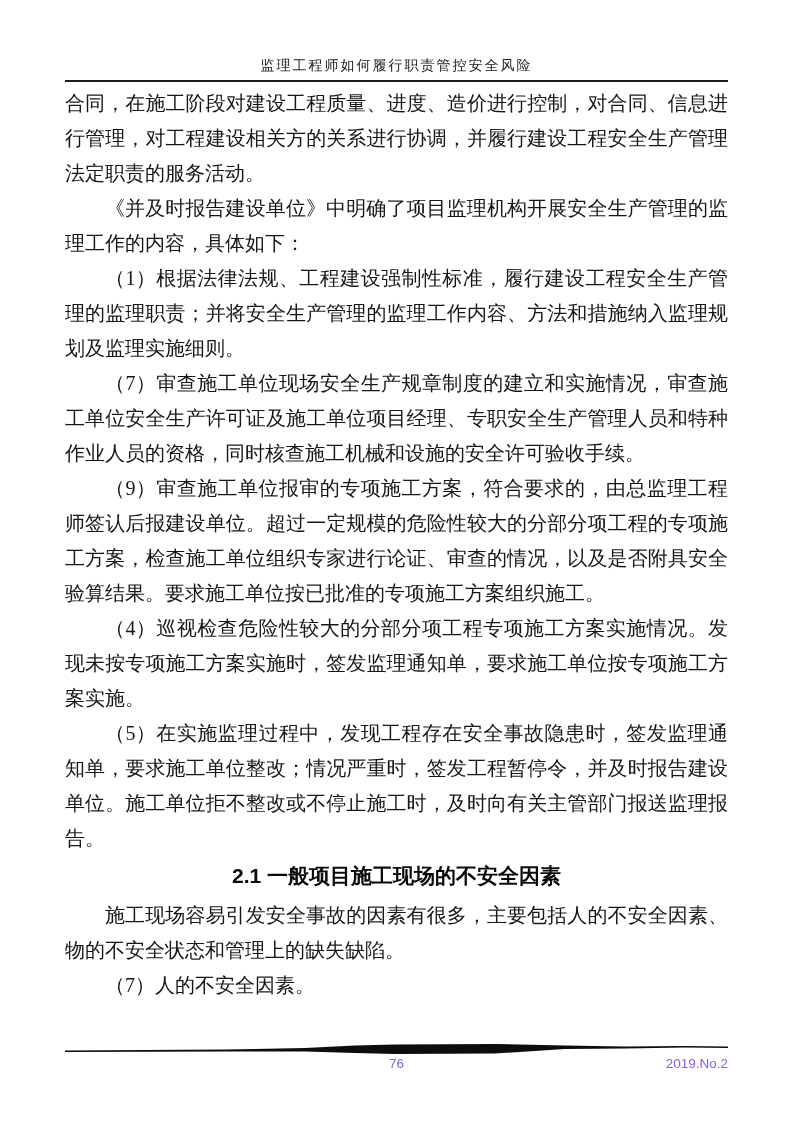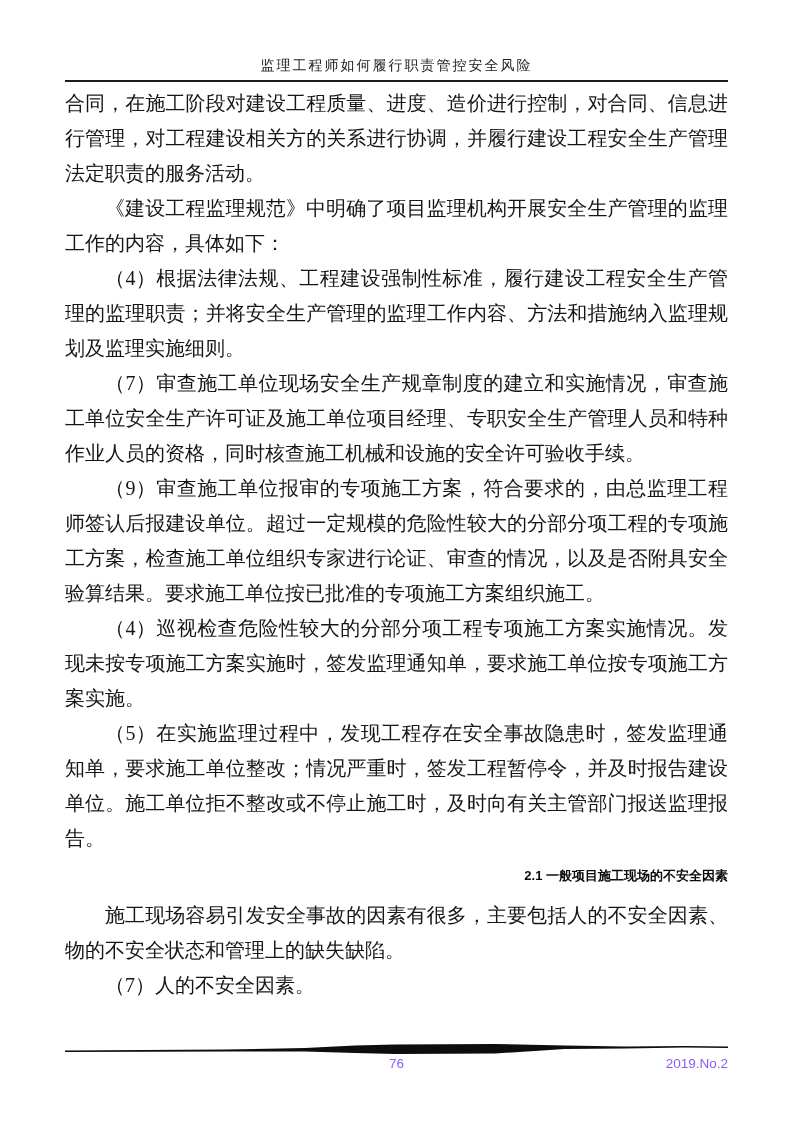--- a/index.html
+++ b/index.html
@@ -56,25 +56,25 @@
     font-size: 22px;
     line-height: 40px;
     margin: 4px 0 0 0;
     color: #0a0a0a;
     text-align: left;
   }
 
   .h3 {
     font-family: "Liberation Sans", "DejaVu Sans", sans-serif;
     font-weight: 700;
-    font-size: 13px;
+    font-size: 21px;
     line-height: 40px;
     margin: 0 0 2px 0;
     color: #0a0a0a;
-    text-align: right;
+    text-align: center;
   }
 
   .footer-rule-svg {
     position: absolute;
     top: 1042px;
     left: 65px;
     width: 663px;
     height: 14px;
     display: block;
   }
@@ -109,22 +109,22 @@
 <div class="page">
 
   <div class="running-header">
     <span>监理工程师如何履行职责管控安全风险</span>
   </div>
 
   <div class="header-rule"></div>
 
   <div class="body-text">
     <p class="para no-indent">合同，在施工阶段对建设工程质量、进度、造价进行控制，对合同、信息进行管理，对工程建设相关方的关系进行协调，并履行建设工程安全生产管理法定职责的服务活动。</p>
-    <p class="para">《建设工程监理规范》中明确了项目监理机构开展安全生产管理的监理工作的内容，具体如下：</p>
-    <p class="para">（4）根据法律法规、工程建设强制性标准，履行建设工程安全生产管理的监理职责；并将安全生产管理的监理工作内容、方法和措施纳入监理规划及监理实施细则。</p>
+    <p class="para">《并及时报告建设单位》中明确了项目监理机构开展安全生产管理的监理工作的内容，具体如下：</p>
+    <p class="para">（1）根据法律法规、工程建设强制性标准，履行建设工程安全生产管理的监理职责；并将安全生产管理的监理工作内容、方法和措施纳入监理规划及监理实施细则。</p>
     <p class="para">（7）审查施工单位现场安全生产规章制度的建立和实施情况，审查施工单位安全生产许可证及施工单位项目经理、专职安全生产管理人员和特种作业人员的资格，同时核查施工机械和设施的安全许可验收手续。</p>
     <p class="para">（9）审查施工单位报审的专项施工方案，符合要求的，由总监理工程师签认后报建设单位。超过一定规模的危险性较大的分部分项工程的专项施工方案，检查施工单位组织专家进行论证、审查的情况，以及是否附具安全验算结果。要求施工单位按已批准的专项施工方案组织施工。</p>
     <p class="para">（4）巡视检查危险性较大的分部分项工程专项施工方案实施情况。发现未按专项施工方案实施时，签发监理通知单，要求施工单位按专项施工方案实施。</p>
     <p class="para">（5）在实施监理过程中，发现工程存在安全事故隐患时，签发监理通知单，要求施工单位整改；情况严重时，签发工程暂停令，并及时报告建设单位。施工单位拒不整改或不停止施工时，及时向有关主管部门报送监理报告。</p>
     <h3 class="h3">2.1 一般项目施工现场的不安全因素</h3>
     <p class="para">施工现场容易引发安全事故的因素有很多，主要包括人的不安全因素、物的不安全状态和管理上的缺失缺陷。</p>
     <p class="para">（7）人的不安全因素。</p>
   </div>
 
   <svg class="footer-rule-svg" viewBox="0 0 663 14" preserveAspectRatio="none" aria-hidden="true">

